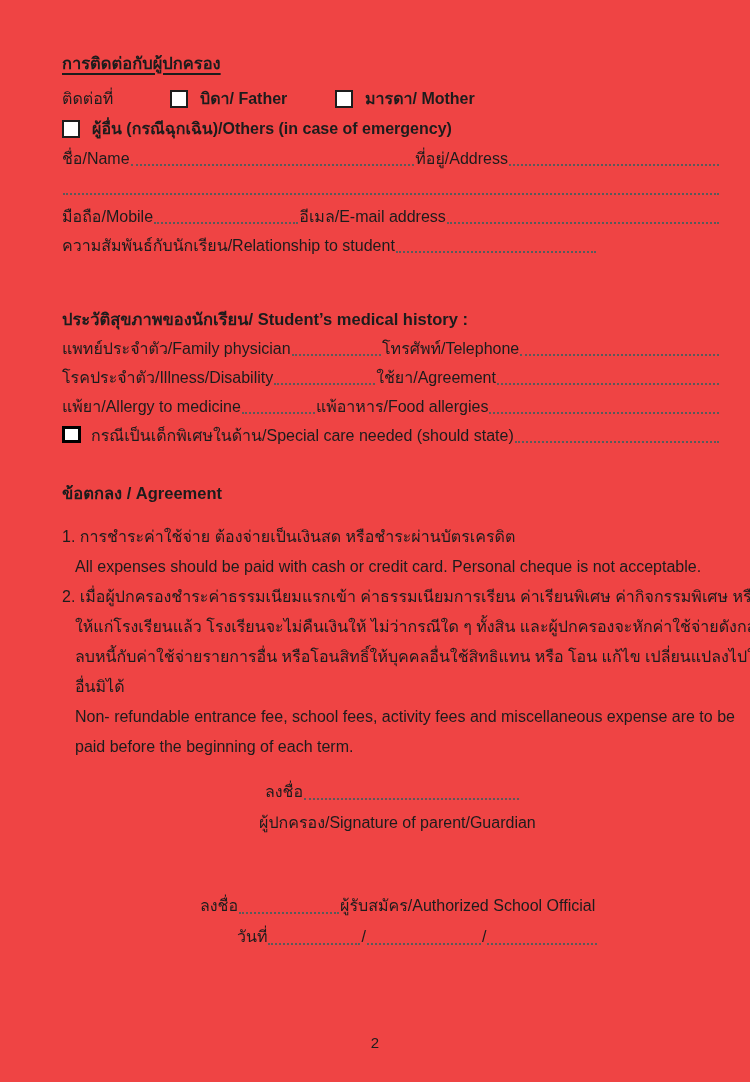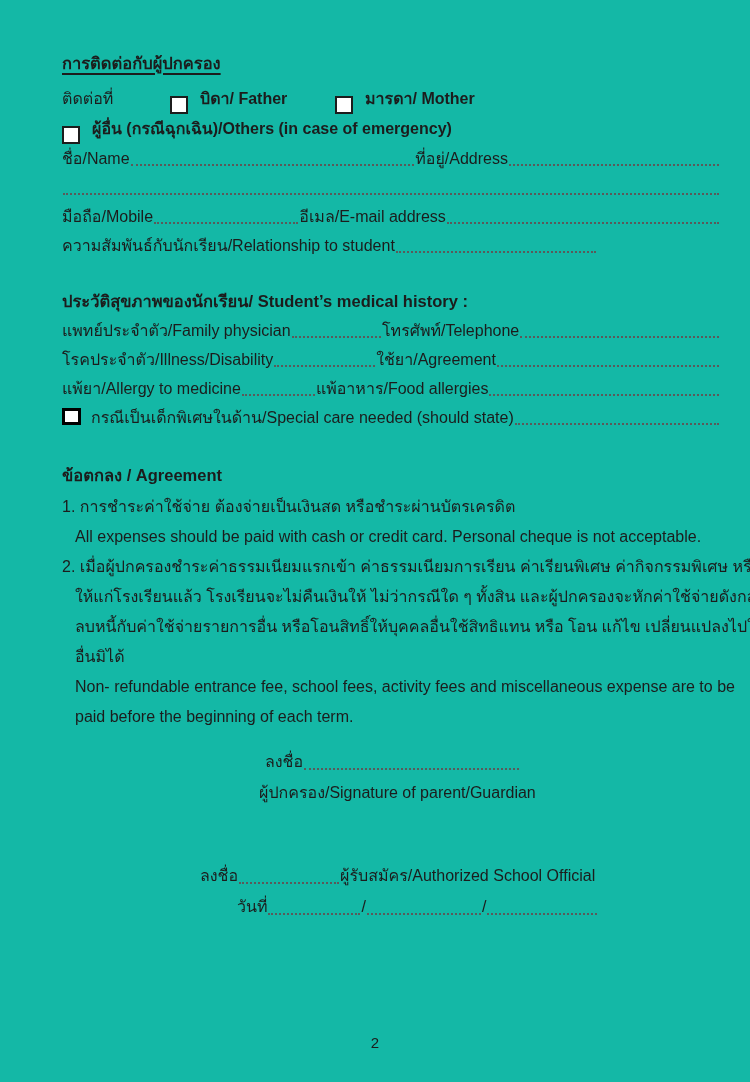--- a/index.html
+++ b/index.html
@@ -1,40 +1,40 @@
 <!DOCTYPE html>
 <html><head>
 <meta charset="utf-8">
 <style>
   html,body{margin:0;padding:0;background:#ffffff;}
   .page{
     position:relative;
     width:750px;height:1082px;
-    background:#14b8a6;
+    background:#ef4444;
     color:#1c1c1c;
     font-family:"Liberation Sans","DejaVu Sans",sans-serif;
     font-size:16px;
     box-sizing:border-box;
     padding:50px 30px 0 62px;
     overflow:hidden;
   }
   .sec-title{
     font-weight:bold;
     font-size:16.5px;
     line-height:26px;
     margin:0 0 8px 0;
   }
   .sec-title.u{
     text-decoration:underline;
     text-underline-offset:4px;
     text-decoration-thickness:1.5px;
   }
   .row{
     display:flex;
-    align-items:flex-end;
+    align-items:center;
     line-height:30px;
     min-height:30px;
   }
   .fl{
     display:flex;
     align-items:flex-end;
     line-height:29px;
     min-height:29px;
     white-space:nowrap;
     text-align:right;
@@ -57,24 +57,24 @@
     flex:0 0 auto;
   }
   .cb.bold{
     width:19px;height:17px;
     border:3.5px solid #000;
     margin-bottom:2px;
   }
   .contact-at{display:inline-block;width:108px;flex:0 0 auto;}
   .opt-label{margin-left:12px;font-weight:bold;}
   .opt-father{display:inline-block;width:135px;flex:0 0 auto;}
-  .medical{margin-top:28px;}
+  .medical{margin-top:46px;}
   .medical .sec-title{margin-bottom:2px;}
   .agreement{margin-top:30px;}
-  .agreement .sec-title{margin-bottom:4px;}
+  .agreement .sec-title{margin-bottom:16px;}
   .ag-line{
     line-height:30px;
     min-height:30px;
     white-space:nowrap;
   }
   .ag-line.indent{padding-left:13px;}
   .sig-parent{margin-top:14px;margin-left:203px;}
   .sig-parent .fl{line-height:31px;}
   .sig-parent .role{line-height:31px;margin-left:-6px;}
   .sig-official{margin-top:52px;margin-left:138px;}

